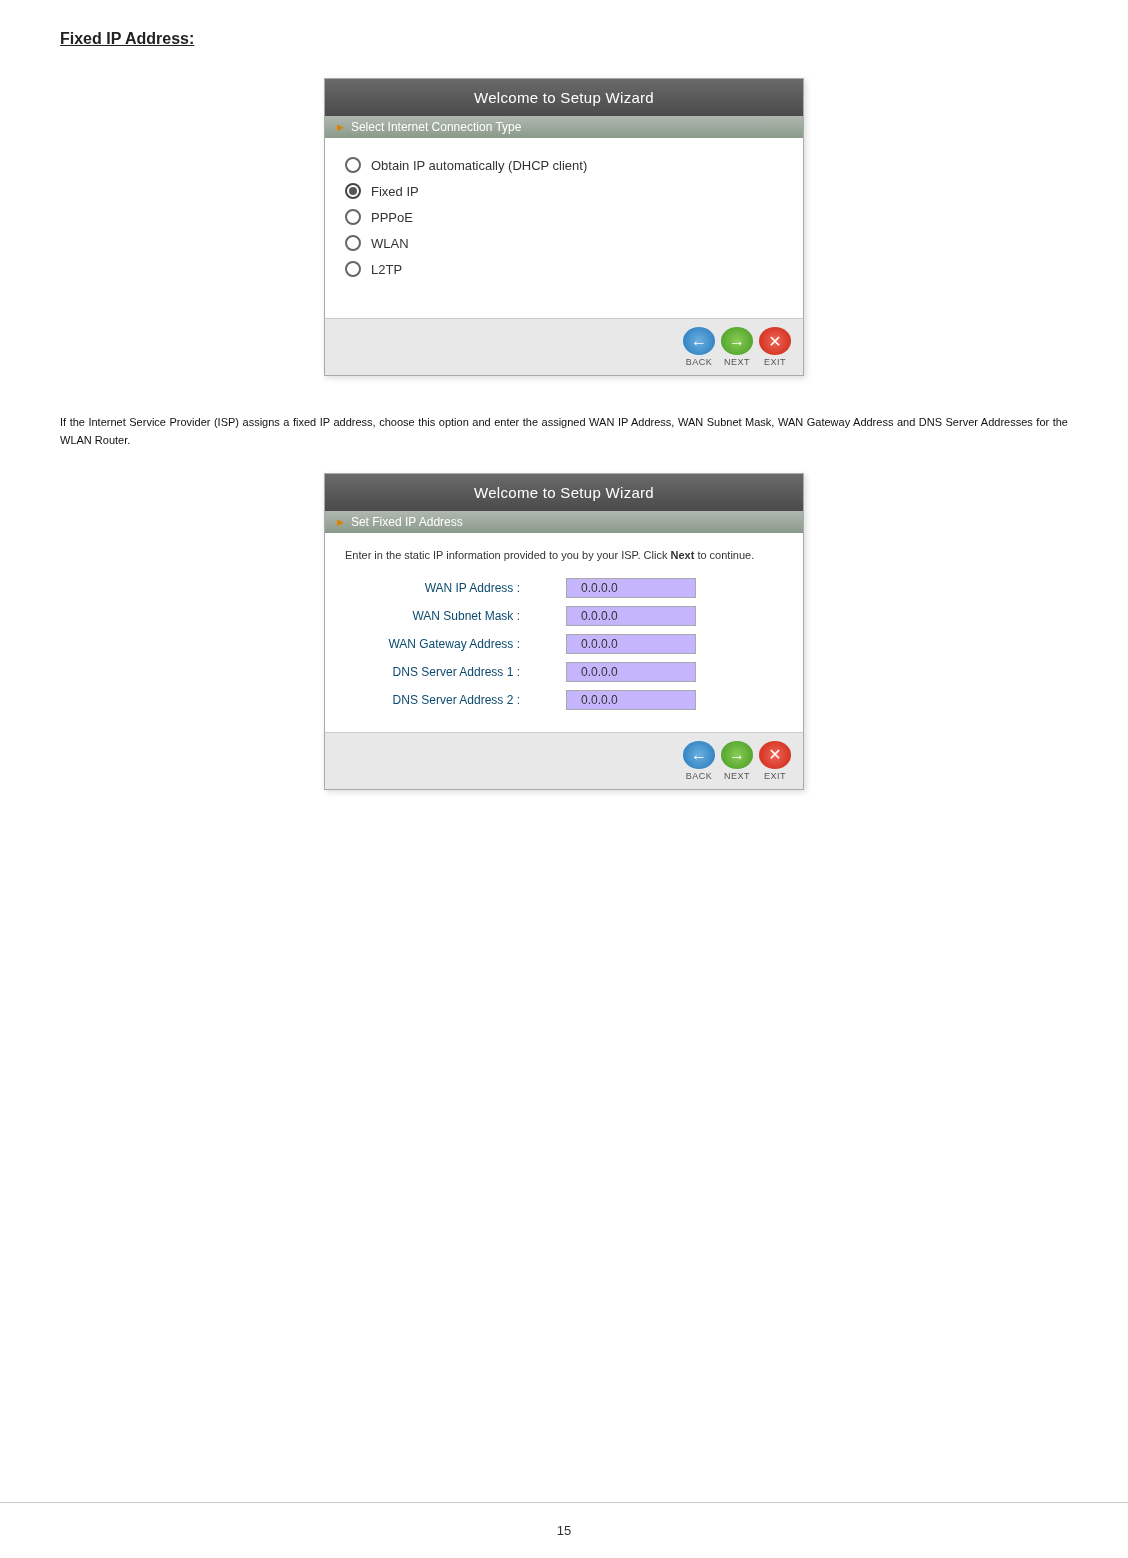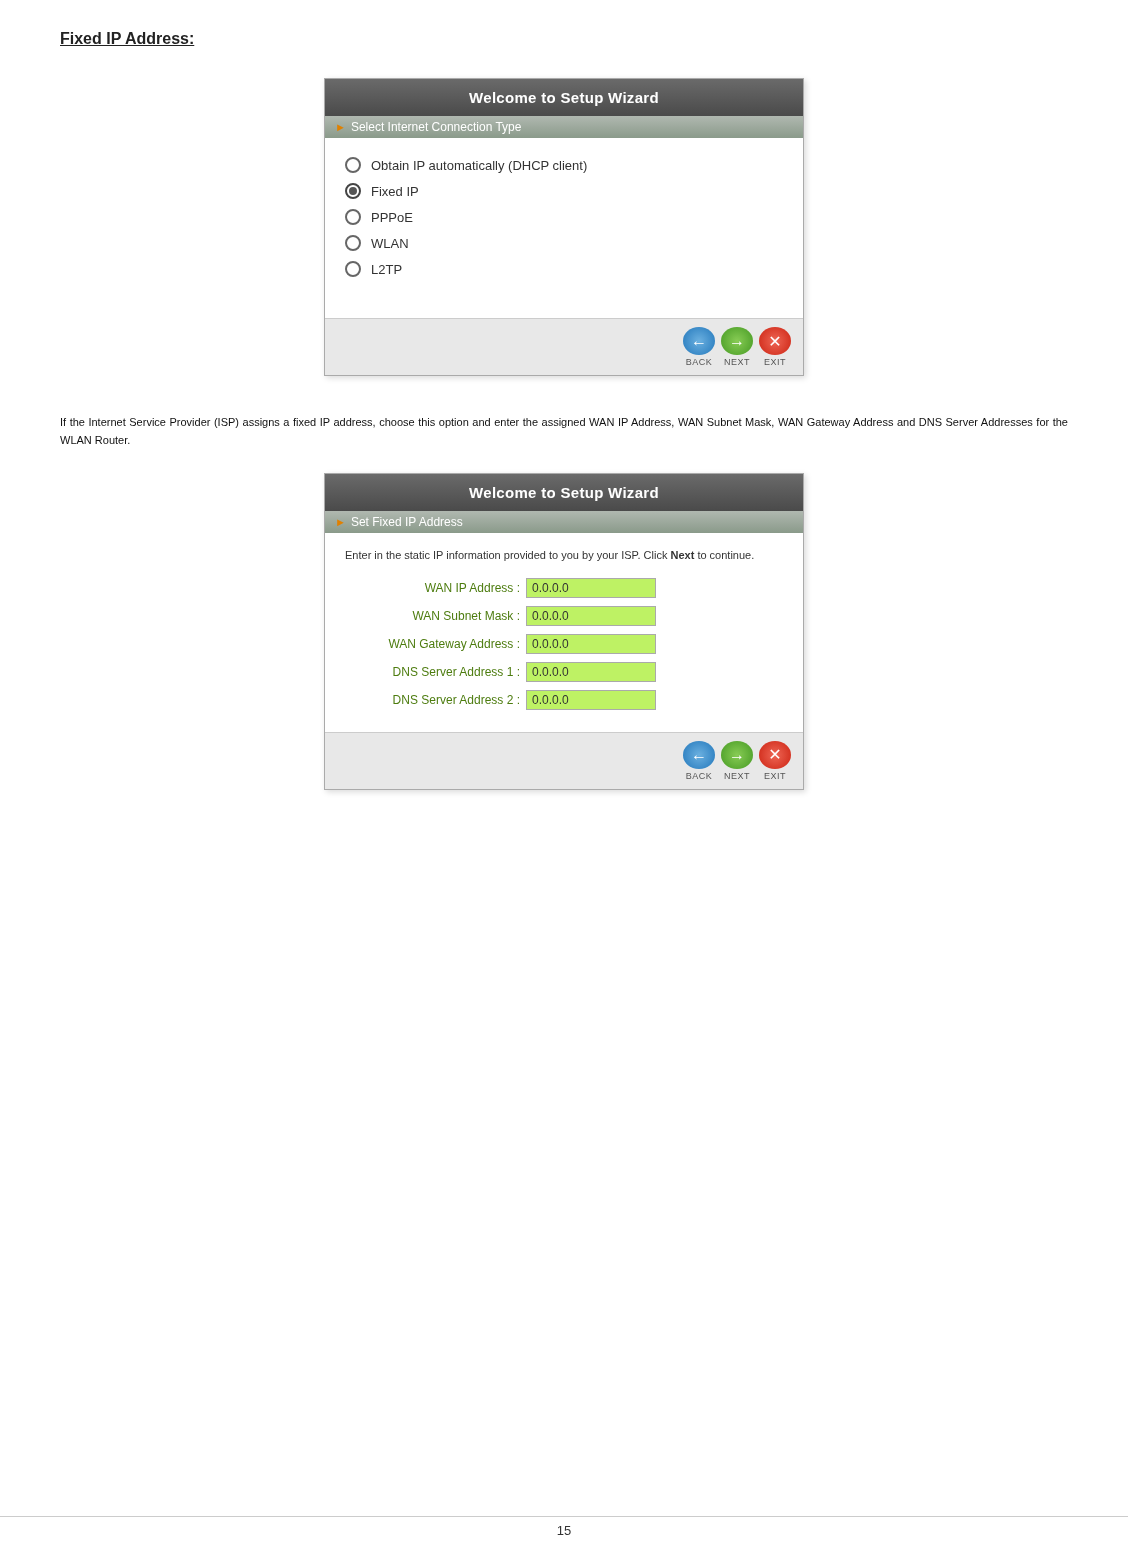--- a/index.html
+++ b/index.html
@@ -28,21 +28,21 @@
       background: #f4f4f4;
       box-shadow: 2px 2px 6px rgba(0,0,0,0.15);
     }
 
     .wizard-title-bar {
       background: linear-gradient(to bottom, #6a6a6a, #4a4a4a);
       color: #fff;
       text-align: center;
       padding: 10px 0 10px 0;
       font-size: 15px;
-      font-weight: bold;
+      font-weight: normal;
       letter-spacing: 0.02em;
     }
 
     .wizard-section-bar {
       background: linear-gradient(to bottom, #b0b8b0, #8a9a8a);
       color: #fff;
       font-size: 12px;
       padding: 4px 10px;
       display: flex;
       align-items: center;
@@ -158,46 +158,47 @@
 
     .field-row {
       display: flex;
       align-items: center;
       margin-bottom: 8px;
       gap: 6px;
     }
 
     .field-label {
       font-size: 12px;
-      color: #4d7c0f;
+      color: #0c4a6e;
       text-align: right;
       white-space: nowrap;
       min-width: 175px;
     }
 
     .field-input {
       border: 1px solid #aaa;
-      background: #bef264;
+      background: #c4b5fd;
       font-size: 12px;
-      padding: 2px 5px;
+      padding: 2px 14px;
       width: 130px;
       color: #333;
+      margin-left: 40px;
     }
 
     
     .page-footer {
       position: fixed;
       bottom: 20px;
       left: 0;
       width: 1128px;
       text-align: center;
       font-size: 13px;
       color: #333;
       border-top: 1px solid #ccc;
-      padding-top: 6px;
+      padding-top: 20px;
       margin-top: 24px;
     }
 
     .center-panel {
       display: flex;
       justify-content: center;
     }
   </style>
 </head>
 <body>

